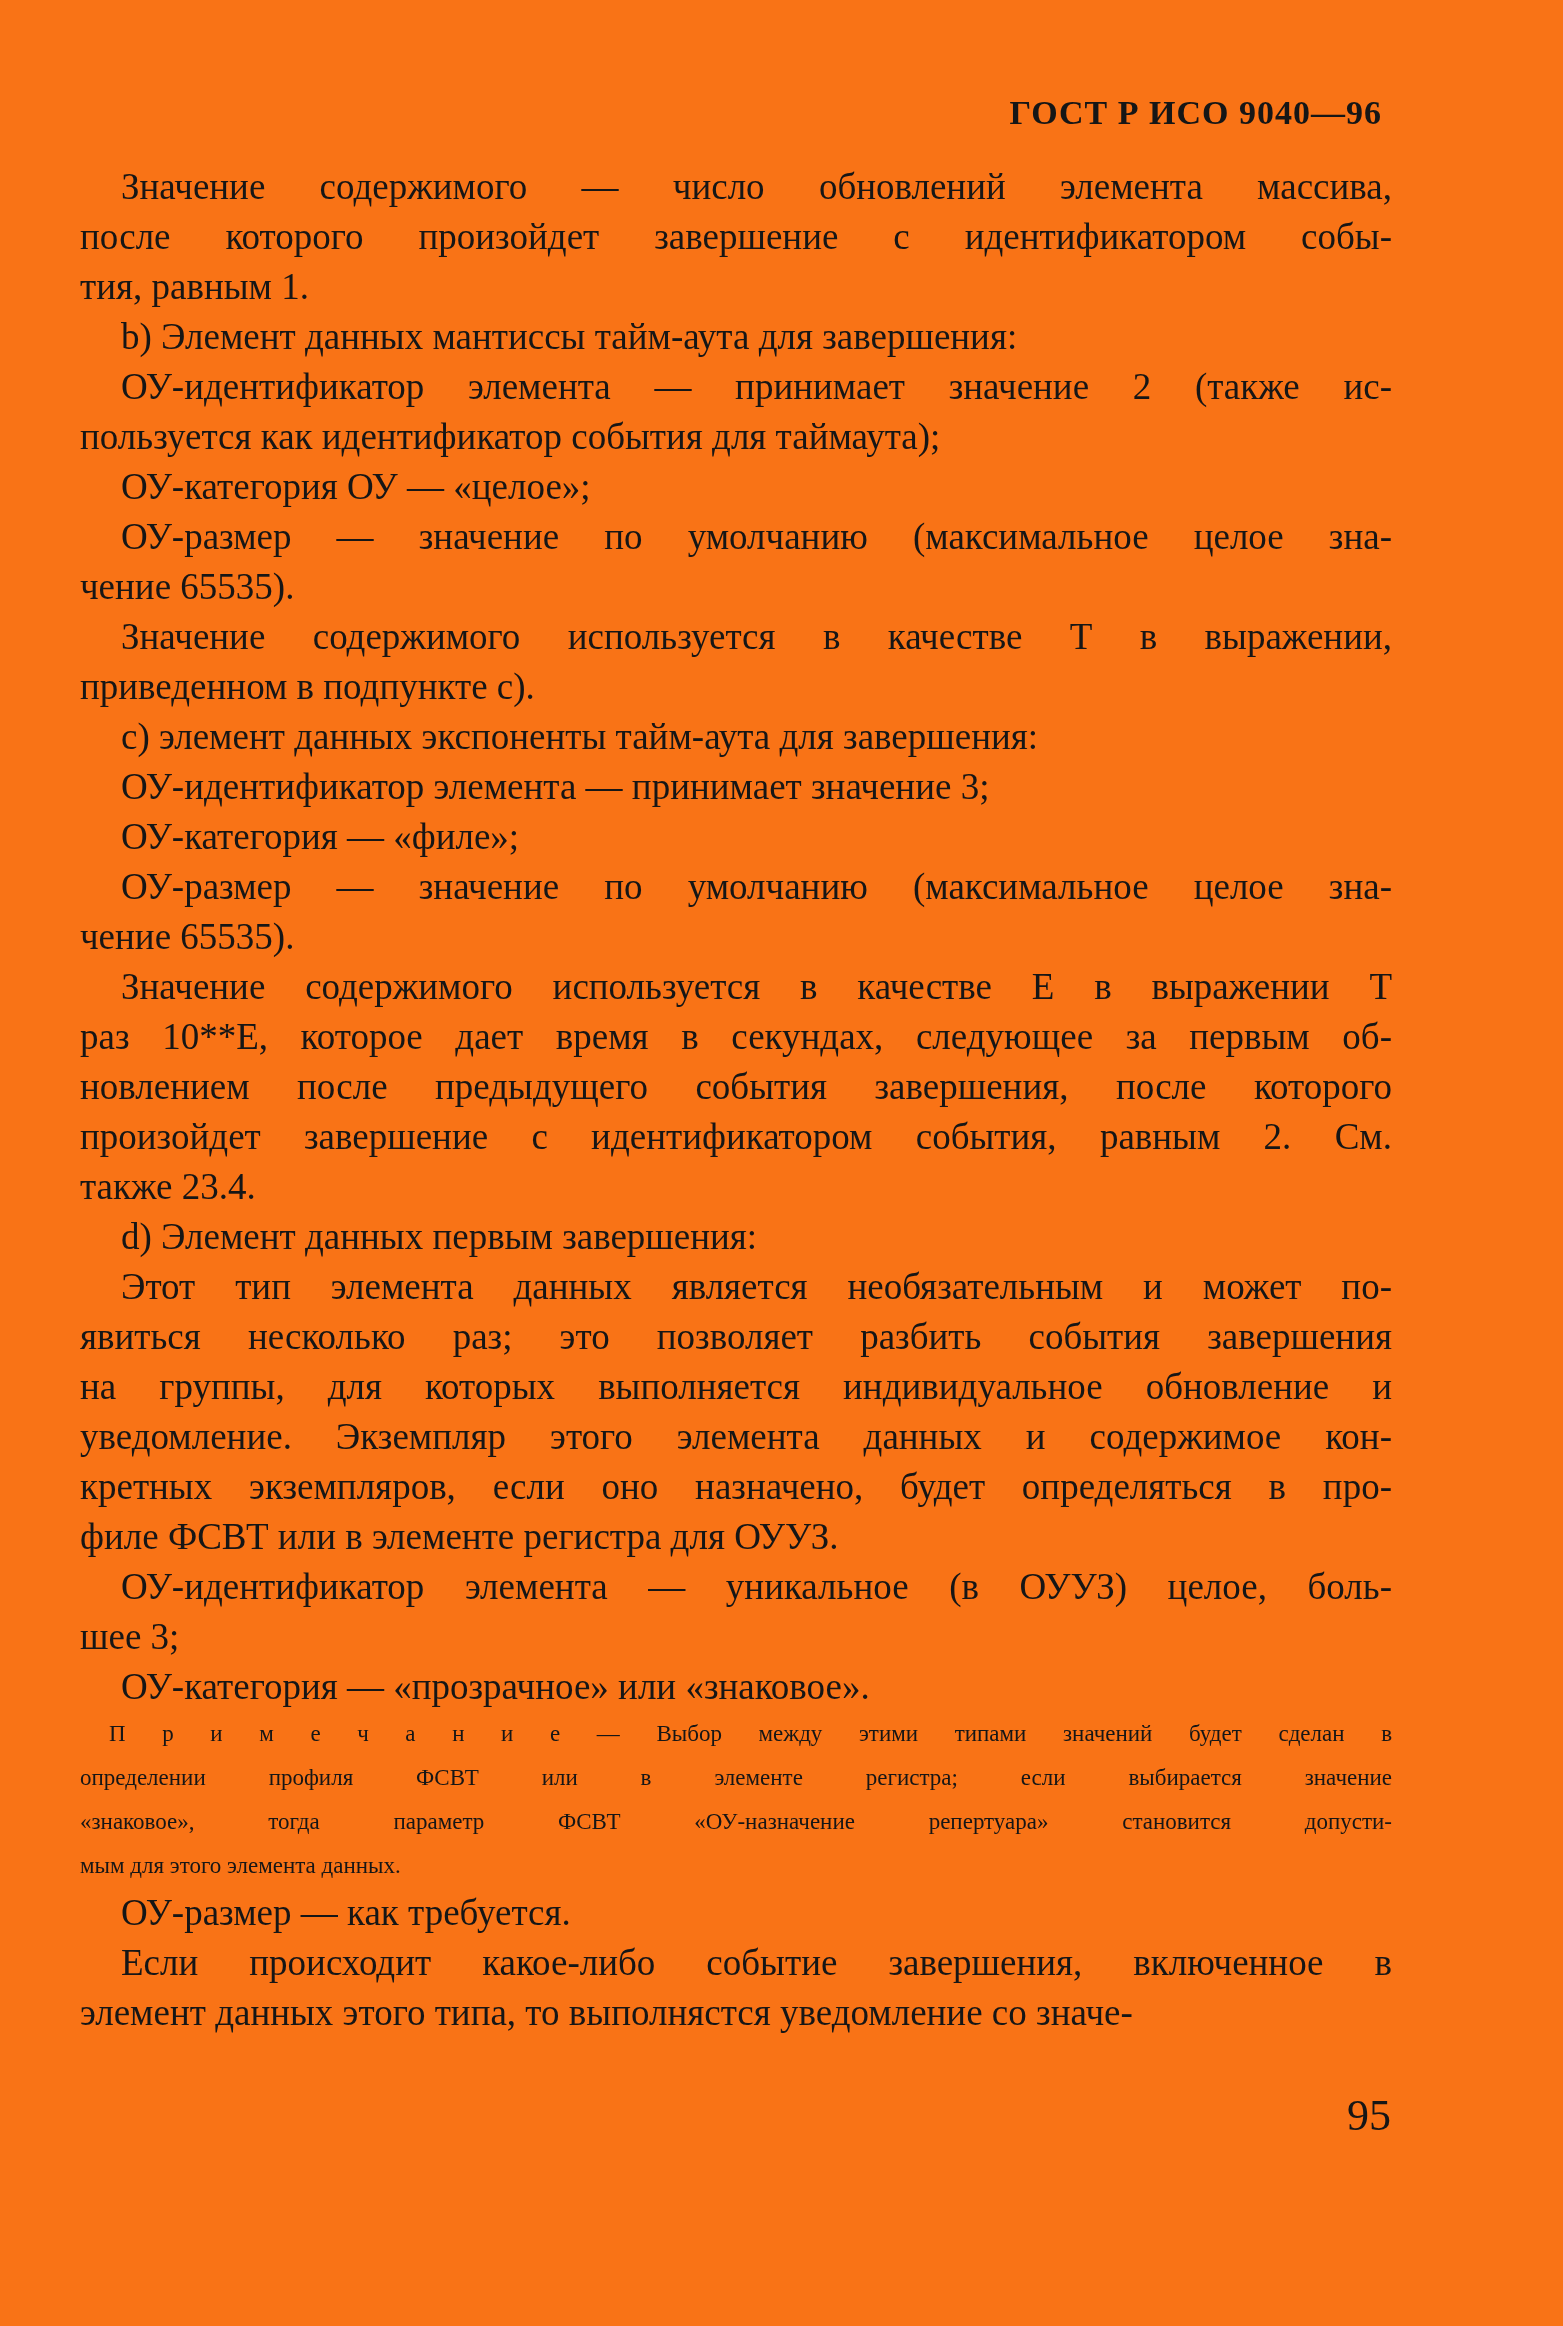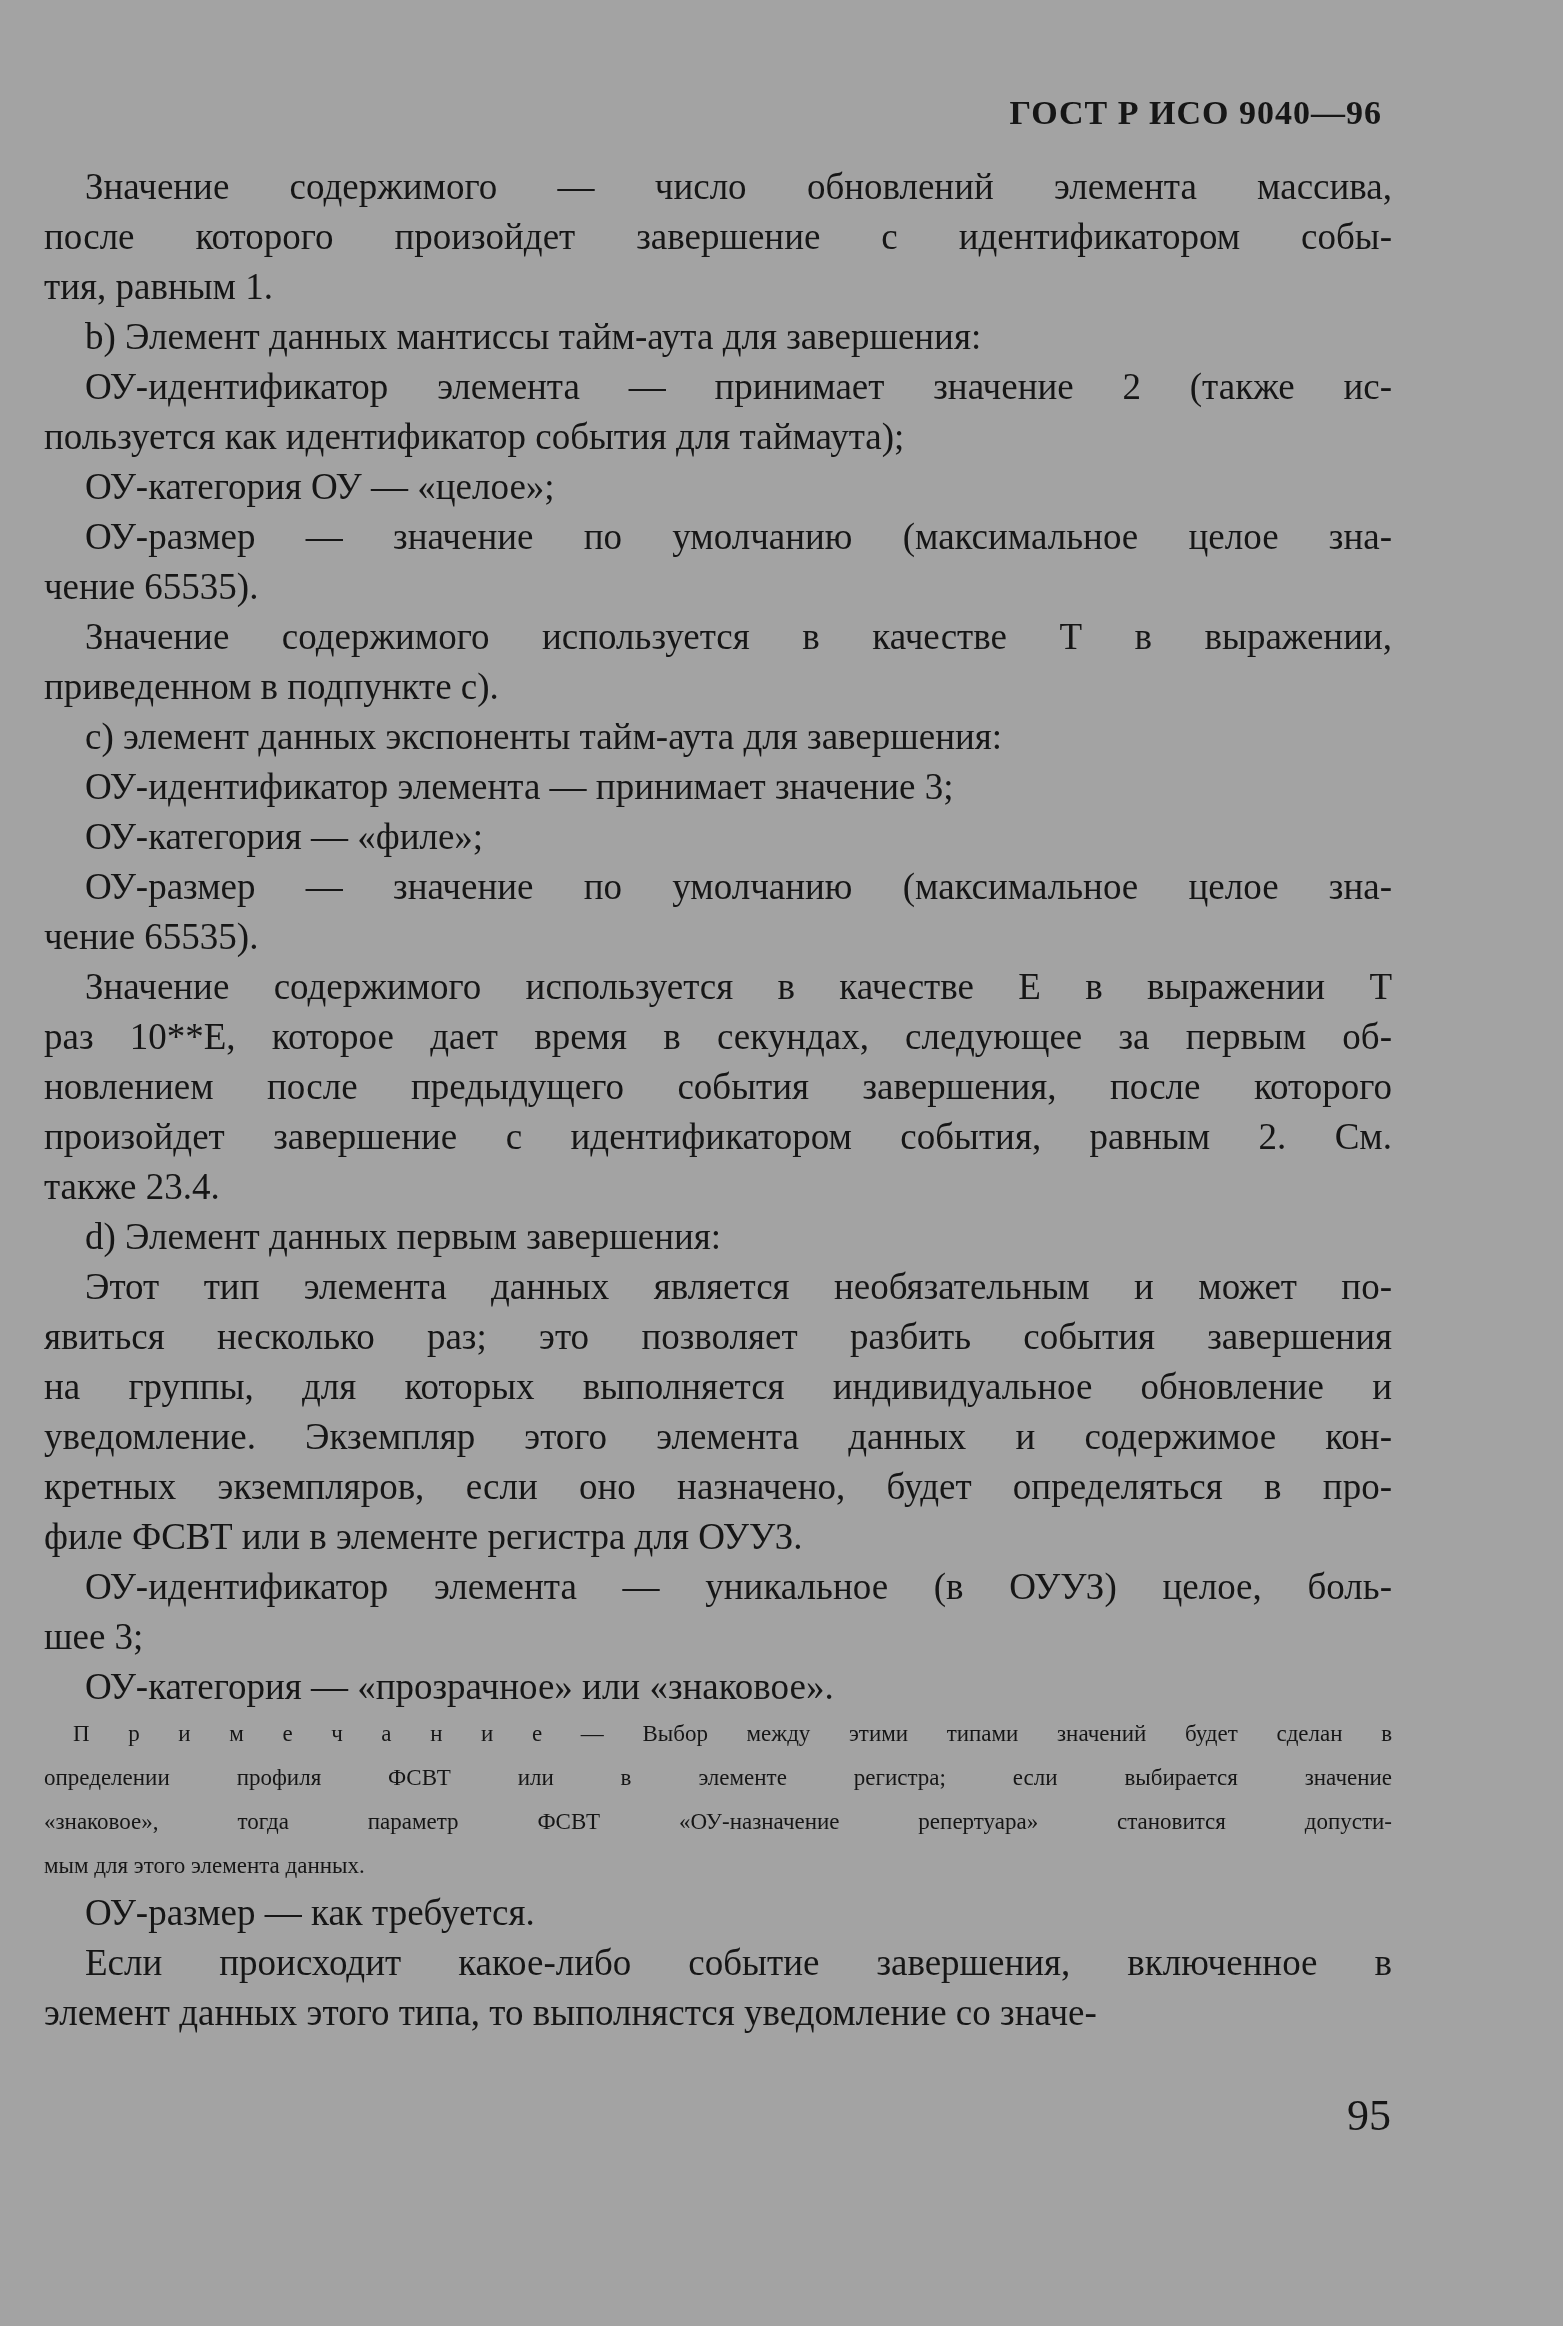--- a/index.html
+++ b/index.html
@@ -5,21 +5,21 @@
   * { margin: 0; padding: 0; box-sizing: border-box; }
   html, body {
     width: 1563px;
     background: #f4f4f2;
     font-family: "Liberation Serif", "DejaVu Serif", serif;
   }
   .page {
     position: relative;
     width: 1563px;
     height: 2327px;
-    background: #a3a3a3;
+    background: #f97316;
     color: #161616;
     overflow: hidden;
   }
   .std-header {
     position: absolute;
     top: 94px;
     right: 181px;
     font-weight: bold;
     font-size: 34px;
     letter-spacing: 1px;
@@ -31,20 +31,21 @@
     top: 162px;
     width: 1348px;
   }
   .para { width: 100%; }
   .para .line {
     font-size: 37px;
     line-height: 50px;
     text-align: justify;
     text-align-last: justify;
     overflow: hidden;
+    margin-left: 36px;
   }
   .para .line.first { text-indent: 41px; }
   .para .line.last { text-align-last: left; }
   .para.note .line {
     font-size: 23px;
     line-height: 44px;
   }
   .para.note .line.first { text-indent: 29px; }
   .page-number {
     position: absolute;

